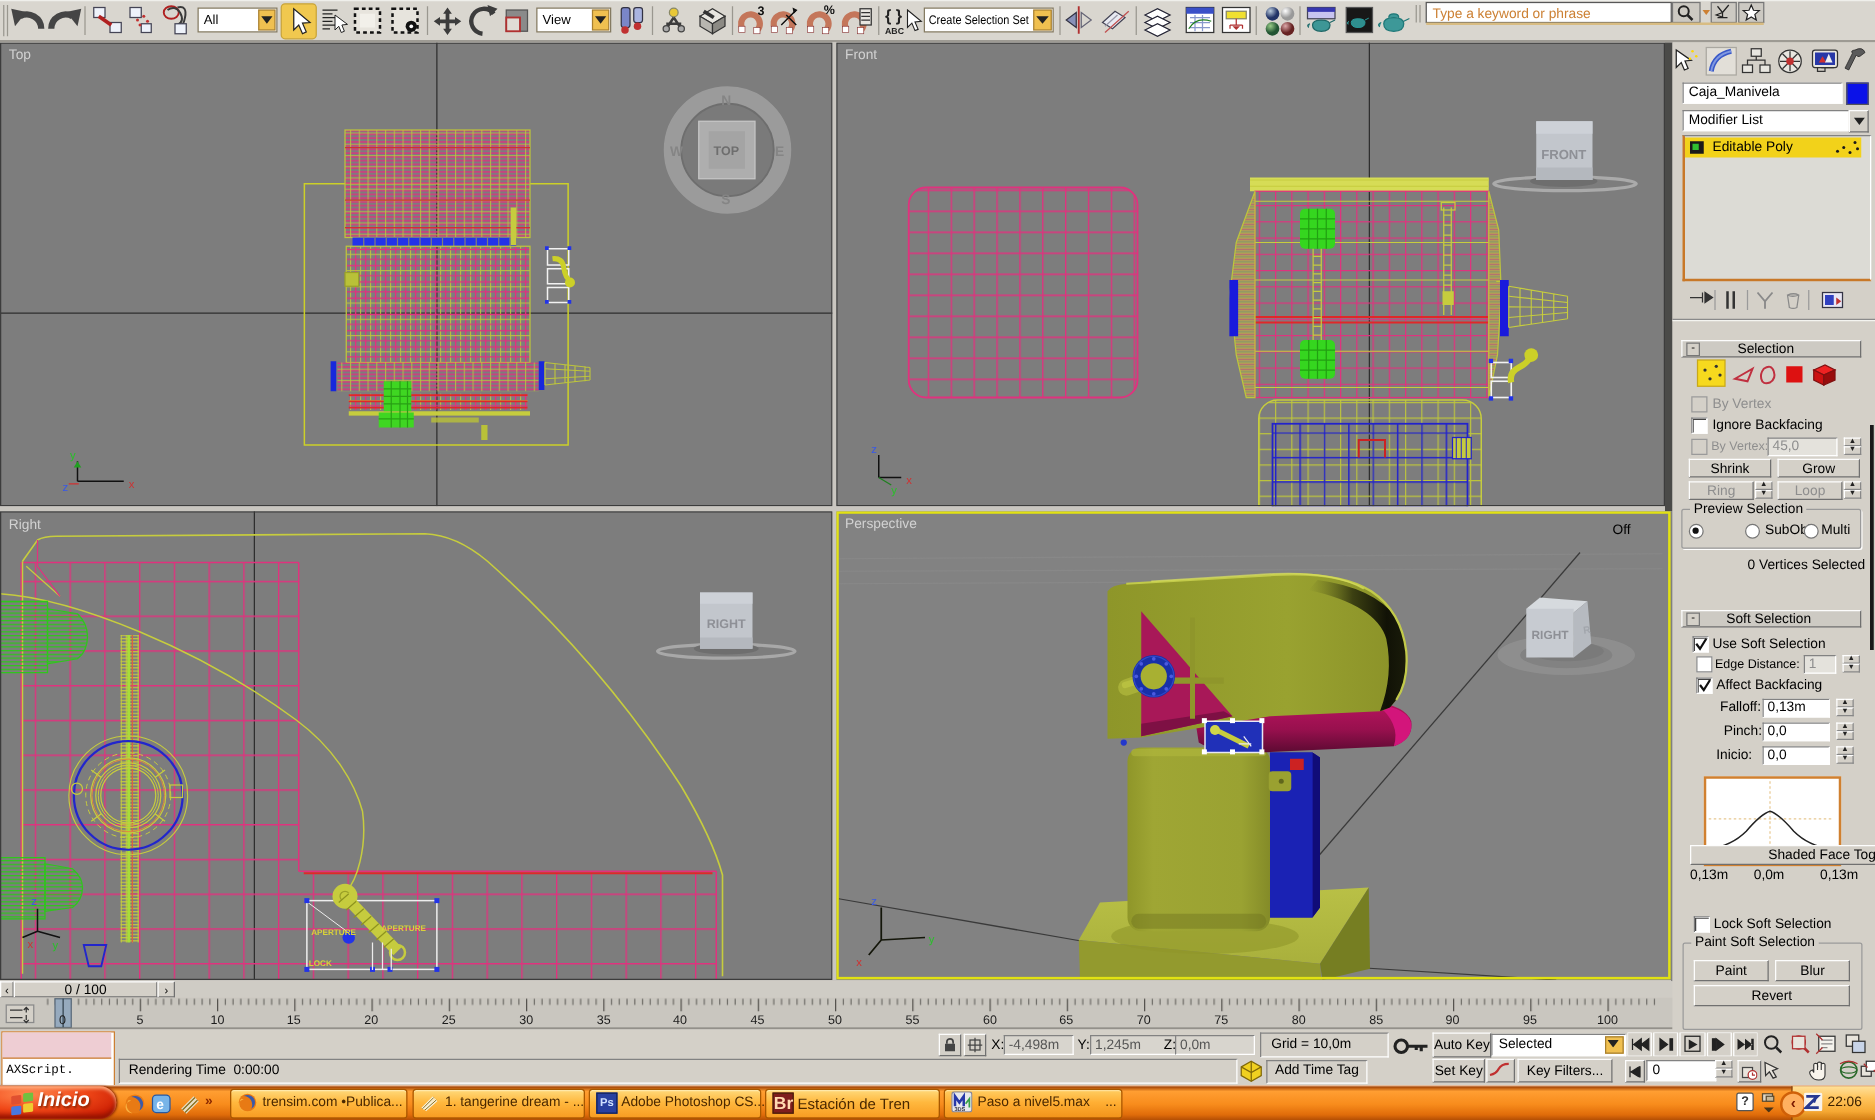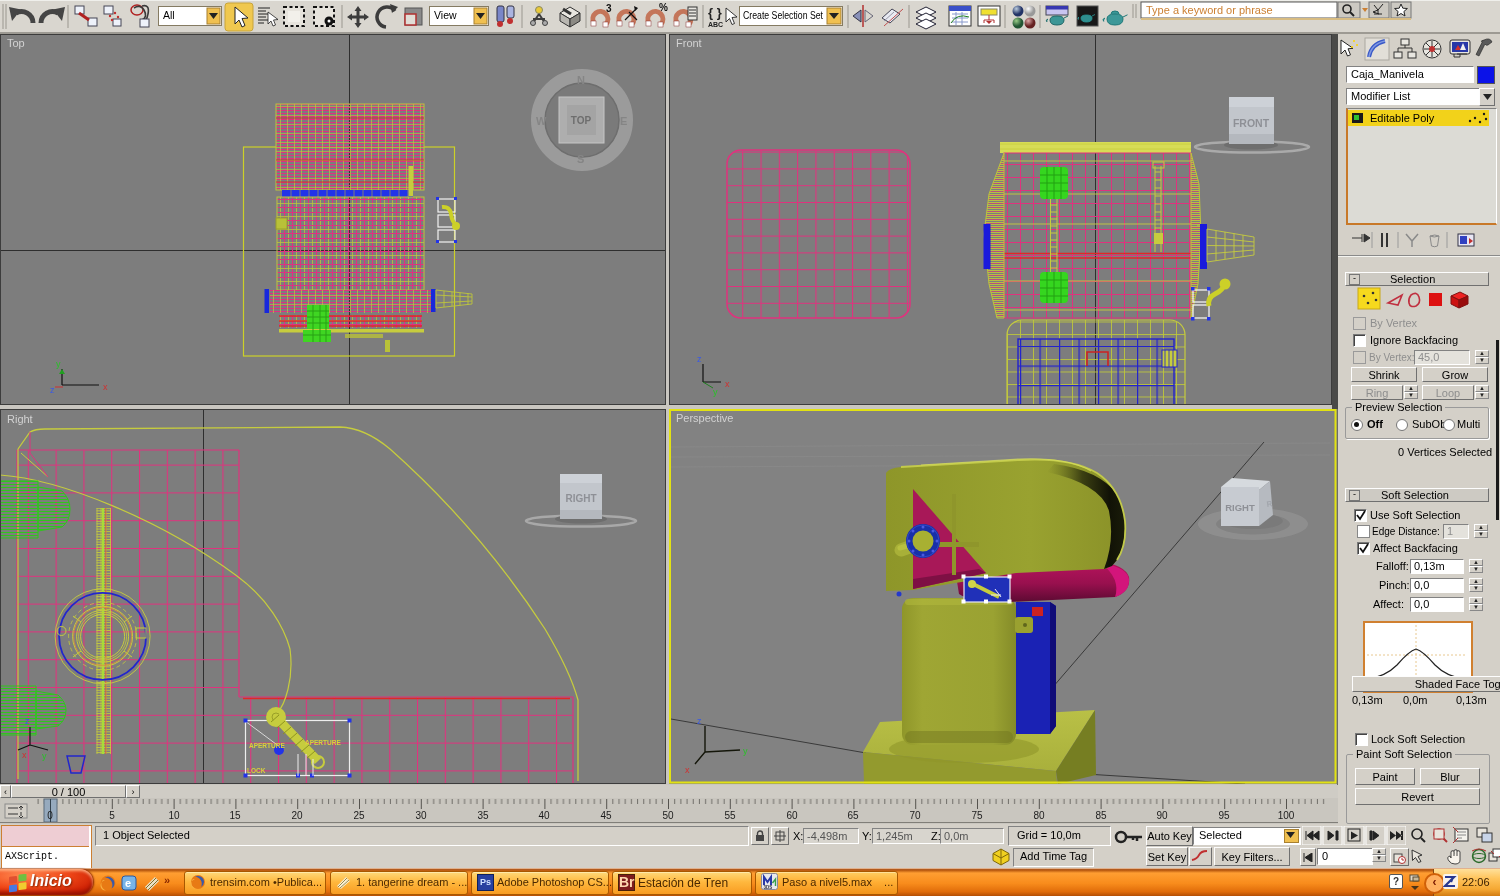--- a/index.html
+++ b/index.html
@@ -750,21 +750,21 @@
     </div>
 <div class="abs raised btn" style="left:1422px;top:385px;width:50px;height:13px;color:#8e8e8e;">Loop</div>
 <div class="abs spin" style="left:1475px;top:385px;">
       <div>▲</div>
       <div>▼</div>
     </div>
 <div class="abs" style="left:1345px;top:407px;width:142px;height:30px;border:1px solid #9a9a9a;border-radius:2px;box-shadow:1px 1px 0 #fff;"></div>
 <span class="abs" style="left:1352px;top:401px;background:#d4d0c8;padding:0 3px;">Preview Selection</span>
 <div class="abs" style="left:1351px;top:419px;width:10px;height:10px;border-radius:50%;background:#fff;border:1px solid #777;"></div>
 <div class="abs" style="left:1354px;top:422px;width:5px;height:5px;border-radius:50%;background:#111;"></div>
-<span class="abs" style="left:1367px;top:418px;font-weight:bold;">Off</span>
+<span class="abs" style="left:1290px;top:418px;">Off</span>
 <div class="abs" style="left:1396px;top:419px;width:10px;height:10px;border-radius:50%;background:#fff;border:1px solid #777;"></div>
 <span class="abs" style="left:1412px;top:418px;">SubObj</span>
 <div class="abs" style="left:1443px;top:419px;width:10px;height:10px;border-radius:50%;background:#fff;border:1px solid #777;"></div>
 <span class="abs" style="left:1457px;top:418px;">Multi</span>
 <span class="abs" style="left:1398px;top:446px;">0 Vertices Selected</span>
 
 <div class="abs raised" style="left:1345px;top:488px;width:142px;height:12px;background:#cdcac3;"></div>
 <div class="abs" style="left:1349px;top:490px;width:9px;height:9px;border:1px solid #777;background:#d4d0c8;font-size:9px;line-height:7px;text-align:center;">-</div>
 <span class="abs" style="left:1381px;top:489px;font-size:11px;">Soft Selection</span>
 <div class="abs cb" style="left:1354px;top:509px;"></div>
@@ -795,21 +795,21 @@
       <div>▼</div>
     </div>
 <span class="abs" style="left:1379px;top:579px;">Pinch:</span>
 <div class="abs sunken" style="left:1410px;top:578px;width:52px;height:13px;background:#fff;">
       <span style="position:absolute;left:3px;top:0;font-size:11px;">0,0</span>
     </div>
 <div class="abs spin" style="left:1469px;top:578px;">
       <div>▲</div>
       <div>▼</div>
     </div>
-<span class="abs" style="left:1373px;top:598px;">Affect:</span>
+<span class="abs" style="left:1373px;top:598px;">Inicio:</span>
 <div class="abs sunken" style="left:1410px;top:597px;width:52px;height:13px;background:#fff;">
       <span style="position:absolute;left:3px;top:0;font-size:11px;">0,0</span>
     </div>
 <div class="abs spin" style="left:1469px;top:597px;">
       <div>▲</div>
       <div>▼</div>
     </div>
 <div class="abs" style="left:1363px;top:621px;width:106px;height:68px;background:#fff;border:2px solid #d08030;"></div>
 <svg class="abs" style="left:1365px;top:623px" width="102" height="64" viewBox="0 0 102 64">
 <path d="M51 2 V62 M2 32 H100" stroke="#e8c890" stroke-width="1" stroke-dasharray="2 2"></path>
@@ -881,22 +881,22 @@
         <rect x="0" y="0" width="22" height="14" fill="#d4d0c8" stroke="#8a8a8a"></rect>
         <path d="M3 4 h10 m-10 6 h10 M16 2 v4 m0 2 v4 m-2 -8 l2 -2 l2 2 m-4 8 l2 2 l2 -2" stroke="#333" fill="none"></path>
       </g>
 <line x1="0" y1="24.5" x2="1338" y2="24.5" stroke="#807e78"></line>
 </svg>
 
 <div class="abs" style="left:0;top:824px;width:1500px;height:44px;background:#d4d0c8;"></div>
 <div class="abs" style="left:1px;top:825px;width:89px;height:42px;border:1px solid #cc7f33;background:#fff;"></div>
 <div class="abs" style="left:2px;top:826px;width:87px;height:20px;background:#eecdd3;border-bottom:1px solid #cc7f33;"></div>
 <span class="abs" style="left:5px;top:851px;font-family:'Liberation Mono',monospace;font-size:10px;">AXScript.</span>
-<div class="abs sunken" style="left:95px;top:826px;width:652px;height:18px;">
-      <span style="position:absolute;left:7px;top:2px;">1 Object Selected</span>
+<div class="abs sunken" style="left:95px;top:847px;width:893px;height:18px;">
+      <span style="position:absolute;left:7px;top:2px;">Rendering Time&nbsp; 0:00:00</span>
     </div>
 <div class="abs raised btn" style="left:751px;top:827px;width:16px;height:16px;">
       <svg width="10" height="12">
         <rect x="1" y="5" width="8" height="6" fill="#444"></rect>
         <path d="M2.5 5 v-1.5 a2.5 2.5 0 0 1 5 0 V5" fill="none" stroke="#444" stroke-width="1.4"></path>
       </svg>
     </div>
 <div class="abs raised btn" style="left:771px;top:827px;width:16px;height:16px;">
       <svg width="12" height="12">
         <rect x="2" y="2" width="8" height="8" fill="none" stroke="#444"></rect>

